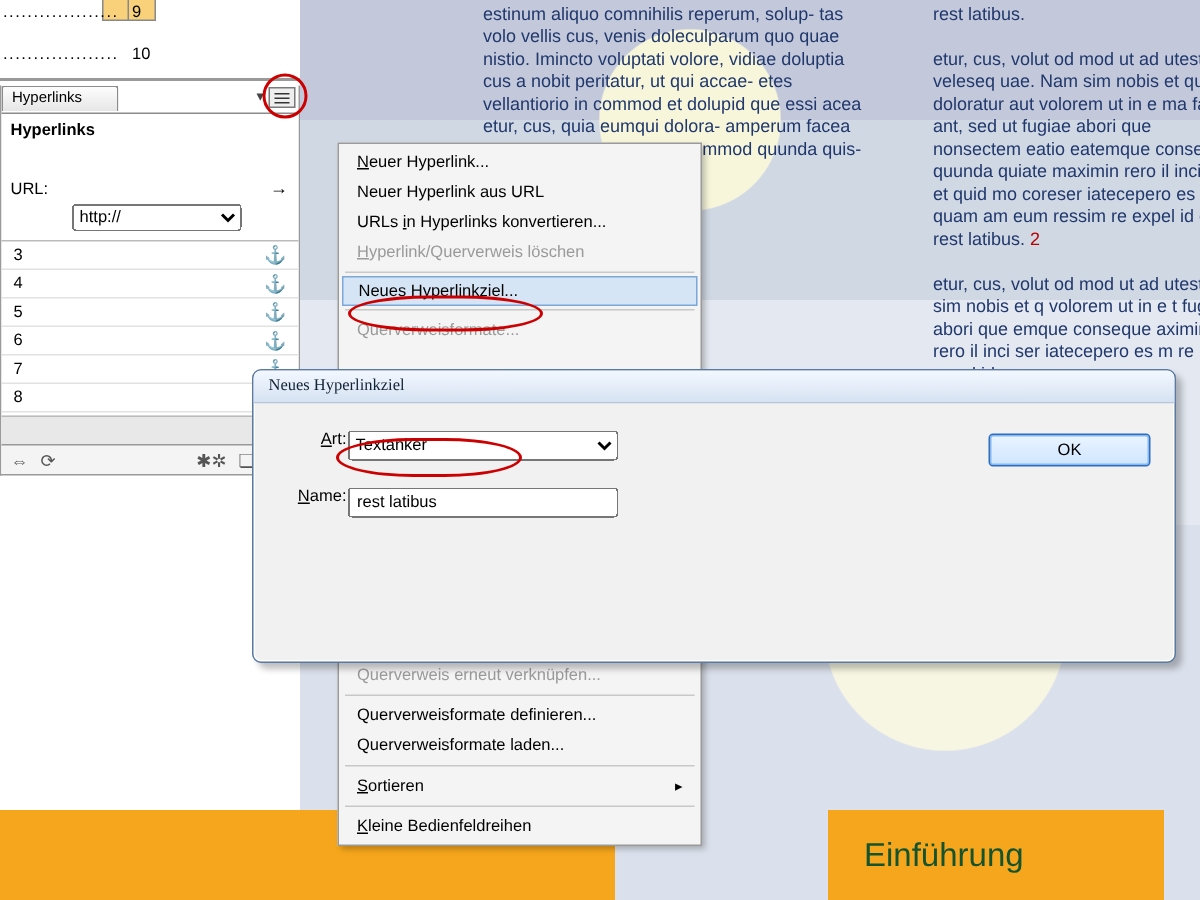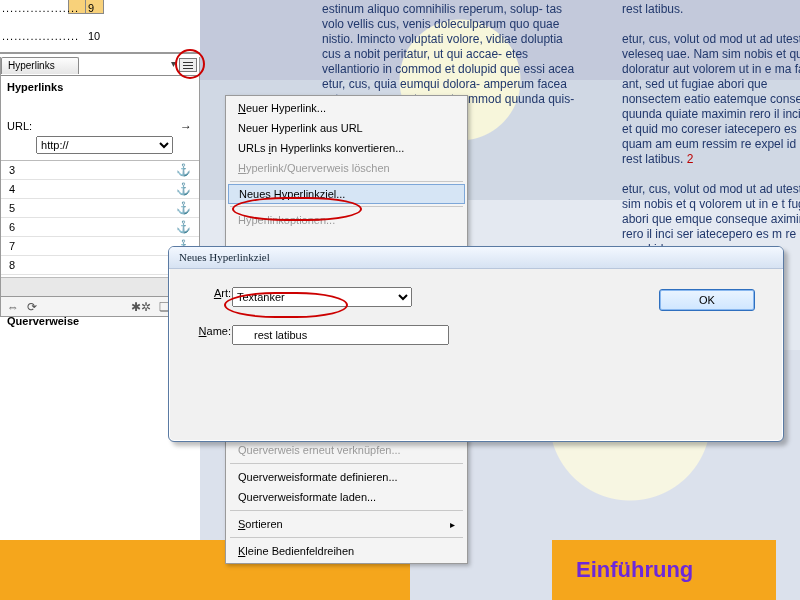--- a/index.html
+++ b/index.html
@@ -8,40 +8,40 @@
   .bg-col1 { position: absolute; left: 320px; top: 0; width: 260px; height: 250px; color: #21386c; font-size: 12px; line-height: 15px; padding: 2px; overflow: hidden; }
   .bg-col2 { position: absolute; left: 592px; top: 0; width: 208px; height: 400px; color: #21386c; font-size: 12px; line-height: 15px; padding: 2px; overflow: hidden; margin-left: 28px; }
   .red-num { color: #b00; }
   .bg-flower { position:absolute; left:200px; top:0; width:600px; height:600px;
     background:
       radial-gradient(circle at 260px 80px,#e5e28a 0 60px,transparent 61px),
       radial-gradient(circle at 430px 420px,#e8e3a0 0 80px,transparent 81px),
       linear-gradient(180deg,#3c4e8a 0 80px,#667fa8 80px 200px,#a9b8d2 200px 350px,#8c9ec1 350px 600px);
     opacity:.3;
   }
-  .einf { position:absolute; left:552px; top:540px; width:224px; height:60px; background:#f5a61c; color:#6d28d9; font-size:22px; font-weight:bold; display:flex; align-items:center; padding-left:24px; }
+  .einf { position:absolute; left:552px; top:540px; width:224px; height:60px; background:#f5a61c; color:#14532d; font-size:22px; font-weight:normal; display:flex; align-items:center; padding-left:24px; }
   .yellow-strip { position:absolute; left:0; top:540px; width:410px; height:60px; background:#f5a61c; }
 
   .pages-panel { position:absolute; left:0; top:0; width:200px; height:55px; z-index:2; }
   .page-thumb { position:absolute; background:#f8d17a; border:1px solid #888; }
   .pt1 { left:68px; top:-8px; width:18px; height:22px; }
   .pt2 { left:86px; top:-8px; width:18px; height:22px; border-left:none; }
   .pg-num { position:absolute; font-size:11px; color:#000; }
   .sep-dots { letter-spacing:1px; }
   .divider { position:absolute; left:0; width:200px; height:2px; background:#999; }
 
   .hl-panel { position:absolute; left:0; top:57px; width:200px; height:260px; background:#fff; border:1px solid #9a9a9a; border-top:none; z-index:2; }
   .hl-tab { position:absolute; left:0; top:0; width:78px; height:17px; border:1px solid #8b8b8b; border-bottom:none; background:linear-gradient(#fdfdfd,#e6e6e6); font-size:10px; padding:2px 6px; border-radius:2px 2px 0 0; }
   .hl-menu-icon { position:absolute; right:2px; top:1px; width:18px; height:14px; border:1px solid #7a7a7a; display:flex; flex-direction:column; justify-content:center; gap:2px; padding:2px 3px; background:#eee;}
   .hl-menu-icon span { height:1px; background:#333; }
   .hl-menu-icon::before { content:"▾"; position:absolute; left:-9px; top:-1px; font-size:10px; color:#444;}
   .ring1 { position:absolute; right:-6px; top:-8px; width:30px; height:30px; border:2px solid #cc0000; border-radius:50%; z-index:5; pointer-events:none;}
   .hl-body { position:absolute; top:18px; left:0; right:0; bottom:0; background:#fff; border-top:1px solid #8b8b8b; }
   .hl-h { font-weight:bold; font-size:11px; padding:5px 6px 2px; }
-  .hl-url-row { display:flex; align-items:center; gap:4px; padding:2px 4px 6px 6px; }
+  .hl-url-row { display:flex; align-items:center; gap:16px; padding:2px 4px 6px 6px; }
   .hl-url-row select { flex:1; font-size:11px; height:18px;margin-top:39px; }
   .hl-arrow { width:18px; height:18px; text-align:center; line-height:16px; font-size:12px; }
   .hl-list { border-top:1px solid #bbb; }
   .hl-item { display:flex; align-items:center; justify-content:space-between; padding:0 8px; height:19px; border-bottom:1px solid #e2e2e2; }
   .anchor { color:#777; font-size:12px; }
   .hl-gray { height:32px; background:#e8e8e8; border-top:1px solid #bbb; margin-top:2px;}
   .qv-h { font-weight:bold; font-size:11px; padding:5px 6px 2px; border-top:1px solid #999;}
   .qv-blank { height:72px; }
   .toolbar { position:absolute; left:0; bottom:0; right:0; height:20px; border-top:1px solid #999; background:#f4f4f4; display:flex; align-items:center; gap:8px; padding:0 6px; color:#555;}
   .toolbar .sp { flex:1; }
@@ -59,23 +59,23 @@
   .dlg-shadow { position:absolute; left:172px; top:250px; width:616px; height:196px; background:rgba(0,0,0,.25); filter:blur(2px); border-radius:6px; z-index:6;}
   .dlg { position:absolute; left:168px; top:246px; width:616px; height:196px; background:#f1f1f1; z-index:7;
     border:1px solid #5a7aa3; border-radius:6px; box-shadow:0 0 0 1px #fff inset; }
   .dlg-title { height:22px; background:linear-gradient(#f3f8ff,#d6e2f2); border-bottom:1px solid #b8c6db; border-radius:5px 5px 0 0; padding:4px 10px; font-size:11px; color:#123;font-family:Liberation Serif, serif; }
   .dlg-body { position:absolute; top:22px; left:0; right:0; bottom:0; padding:18px 14px; display:flex; }
   .dlg-left { flex:1; }
   .dlg-row { display:flex; align-items:flex-start; gap:1px; margin-bottom:18px; }
   .dlg-row label { width:48px; text-align:right; font-size:11px; }
   .dlg-row select, .dlg-row input { font-size:11px; height:20px; }
   .dlg-row select { width:180px; }
-  .dlg-row input { width:217px; padding:1px 20px; }
+  .dlg-row input { width:180px; padding:1px 4px; }
   .dlg-right { width:110px; display:flex; flex-direction:column; gap:8px; padding-top:2px;}
-  .dlg-btn { width:96px; height:22px; border:1px solid #7a7a7a; border-radius:3px; background:linear-gradient(#fefefe,#e3e3e3); font-size:11px;}
+  .dlg-btn { width:108px; height:22px; border:1px solid #7a7a7a; border-radius:3px; background:linear-gradient(#fefefe,#e3e3e3); font-size:11px;}
   .dlg-btn.ok { border:1px solid #2e6fbf; box-shadow:0 0 0 1px #88b7ef inset; background:linear-gradient(#eaf4ff,#cfe6ff);}
   .ring3 { position:absolute; left:224px; top:292px; width:124px; height:26px; border:2px solid #cc0000; border-radius:50%/60%; z-index:8; pointer-events:none;}
 </style>
 </head>
 <body>
 
 <div class="bg">
   <div class="bg-flower"></div>
   <div class="bg-col1">estinum aliquo comnihilis reperum, solup- tas volo vellis cus, venis doleculparum quo quae nistio. Imincto voluptati volore, vidiae doluptia cus a nobit peritatur, ut qui accae- etes vellantiorio in commod et dolupid que essi acea etur, cus, quia eumqui dolora- amperum facea ant, none nonsectem eatur mmod quunda quis- dit laut quam am</div>
   <div class="bg-col2">
@@ -133,21 +133,20 @@
       <div class="hl-item">
           <span>7</span>
           <span class="anchor">⚓</span>
         </div>
       <div class="hl-item">
           <span>8</span>
           <span class="anchor">⚓</span>
         </div>
     </div>
     <div class="hl-gray"></div>
-    <div class="qv-h">Querverweise</div>
     <div class="qv-blank"></div>
     <div class="toolbar">
       <span class="tb-ic">⇔</span>
       <span class="tb-ic">⟳</span>
       <span class="sp"></span>
       <span class="tb-ic">✱✲</span>
       <span class="tb-ic">❏</span>
       <span class="tb-ic">🗑</span>
     </div>
   </div>
@@ -160,21 +159,21 @@
   <div class="ctx-item">Neuer Hyperlink aus URL</div>
   <div class="ctx-item">
       <span>URLs <span class="underl">i</span>n Hyperlinks konvertieren...</span>
     </div>
   <div class="ctx-item disabled">
       <span><span class="underl">H</span>yperlink/Querverweis löschen</span>
     </div>
   <div class="ctx-sep"></div>
   <div class="ctx-item hover">Neues Hyperlinkziel...</div>
   <div class="ctx-sep"></div>
-  <div class="ctx-item disabled">Hyperlinkoptionen...</div>
+  <div class="ctx-item disabled">Querverweisformate...</div>
   <div style="height:210px"></div>
   <div class="ctx-item disabled">Querverweis erneut verknüpfen...</div>
   <div class="ctx-sep"></div>
   <div class="ctx-item">Querverweisformate definieren...</div>
   <div class="ctx-item">Querverweisformate laden...</div>
   <div class="ctx-sep"></div>
   <div class="ctx-item ctx-arrow">
       <span><span class="underl">S</span>ortieren</span>
     </div>
   <div class="ctx-sep"></div>

